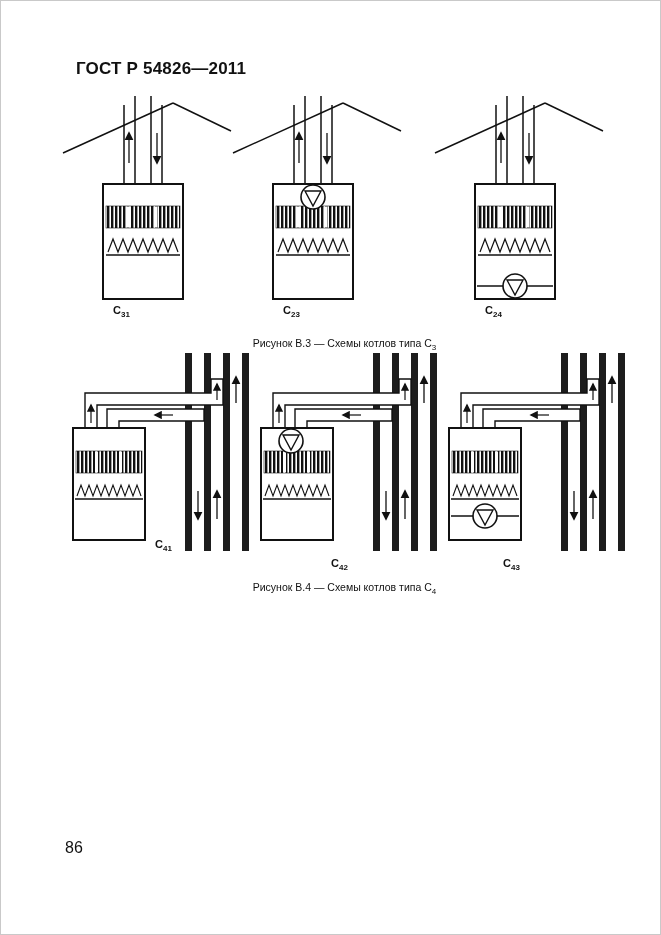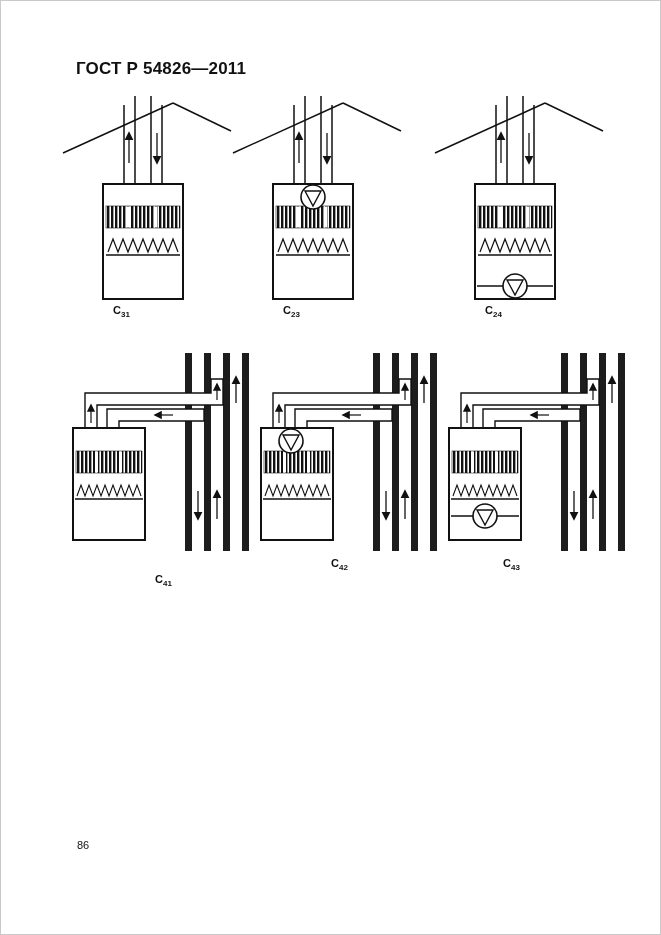--- a/index.html
+++ b/index.html
@@ -7,21 +7,21 @@
     position:relative;width:661px;height:935px;background:#fff;
     border:1px solid #c9c9c9;box-sizing:border-box;
     font-family:"Liberation Sans",sans-serif;color:#111;overflow:hidden;
   }
   .header{position:absolute;left:75px;top:58px;font-size:17px;font-weight:bold;letter-spacing:.2px;}
   .diagram{position:absolute;}
   .diag-label{position:absolute;width:60px;font-size:11px;font-weight:bold;white-space:nowrap;}
   .diag-label sub{font-size:8px;}
   .caption{position:absolute;left:0;width:100%;text-align:center;font-size:10.5px;padding-left:28px;box-sizing:border-box;}
   .caption sub{font-size:8px;}
-  .pagenum{position:absolute;left:76px;top:838px;font-size:11px;}
+  .pagenum{position:absolute;left:64px;top:838px;font-size:16px;}
   svg{display:block;}
 </style>
 </head>
 <body>
 
 <div class="page">
 
   <svg width="0" height="0" style="position:absolute" aria-hidden="true">
     <defs>
       <pattern id="hatch" width="4" height="8" patternUnits="userSpaceOnUse">
@@ -116,20 +116,21 @@
       <use href="#boiler1" x="42" y="95"></use>
       <path d="M44,197 H120" stroke="#111" stroke-width="1.3"></path>
       <use href="#fan" x="82" y="197"></use>
     </svg>
   </div>
 
   <div class="diag-label" style="left:112px;top:303px"><span>С</span><sub>31</sub></div>
   <div class="diag-label" style="left:282px;top:303px"><span>С</span><sub>23</sub></div>
   <div class="diag-label" style="left:484px;top:303px"><span>С</span><sub>24</sub></div>
 
+  <div class="caption" style="top:336px"><span>Рисунок В.3 — Схемы котлов типа С</span><sub>3</sub></div>
 
   <div class="diagram" style="left:62px;top:352px">
     <svg width="195" height="230" viewBox="0 0 195 230">
       <g fill="#1d1d1d">
         <rect x="122" y="0" width="7" height="198"></rect>
         <rect x="141" y="0" width="7" height="198"></rect>
         <rect x="160" y="0" width="7" height="198"></rect>
         <rect x="179" y="0" width="7" height="198"></rect>
       </g>
       <g stroke="#111" stroke-width="1.3" fill="none">
@@ -198,20 +199,21 @@
         <path d="M28,70 V52" marker-end="url(#arr)"></path>
         <path d="M154,47 V31" marker-end="url(#arr)"></path>
         <path d="M110,62 H92" marker-end="url(#arr)"></path>
       </g>
       <use href="#boiler2" x="10" y="75"></use>
       <path d="M12,163 H80" stroke="#111" stroke-width="1.3"></path>
       <use href="#fan" x="46" y="163"></use>
     </svg>
   </div>
 
-  <div class="diag-label" style="left:154px;top:572px"><span>С</span><sub>41</sub></div>
+  <div class="diag-label" style="left:154px;top:537px"><span>С</span><sub>41</sub></div>
   <div class="diag-label" style="left:330px;top:556px"><span>С</span><sub>42</sub></div>
   <div class="diag-label" style="left:502px;top:556px"><span>С</span><sub>43</sub></div>
 
+  <div class="caption" style="top:580px"><span>Рисунок В.4 — Схемы котлов типа С</span><sub>4</sub></div>
 
   <div class="pagenum">86</div>
 
 </div>
 
 </body></html>

